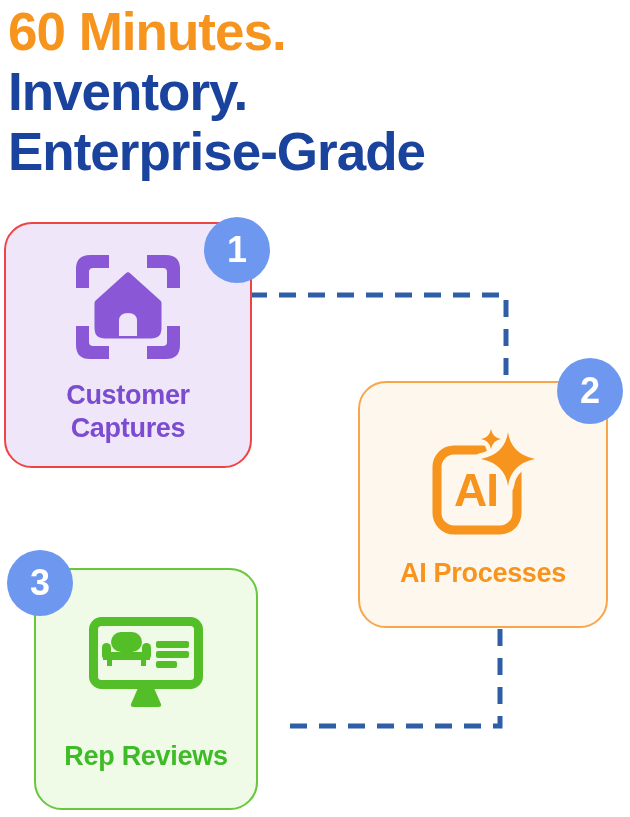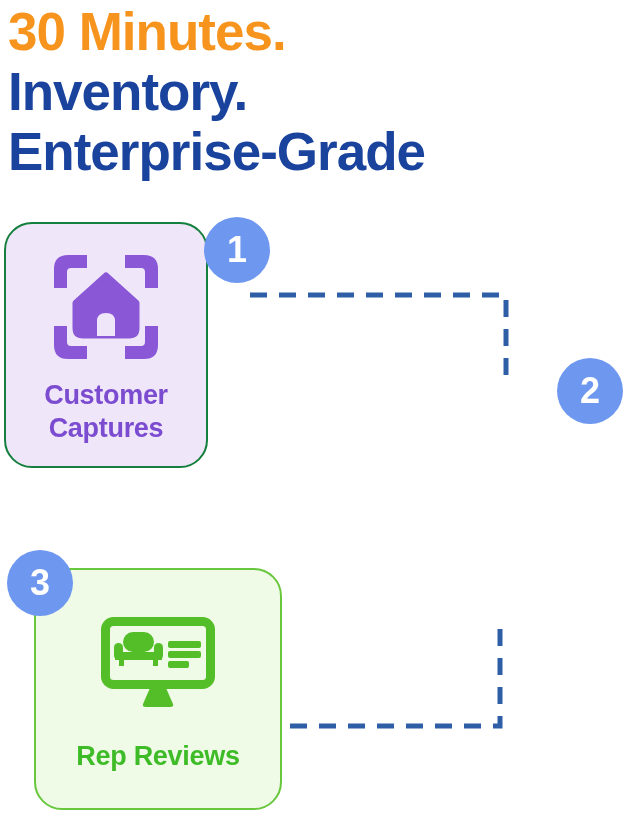--- a/index.html
+++ b/index.html
@@ -33,29 +33,29 @@
     pointer-events: none;
   }
 
   
   .card {
     position: absolute;
     border-radius: 28px;
     display: flex; flex-direction: column; align-items: center;
   }
   .card-1 {
-    left: 4px; top: 222px; width: 204px; height: 246px;
-    background: #EFE6FA; border: 2px solid #15803d;
+    left: 4px; top: 222px; width: 248px; height: 246px;
+    background: #EFE6FA; border: 2px solid #ef4444;
   }
   .card-2 {
     left: 358px; top: 381px; width: 250px; height: 247px;
     background: #FDF7ED; border: 2px solid #F9A54C;
   }
   .card-3 {
-    left: 34px; top: 568px; width: 248px; height: 242px;
+    left: 34px; top: 568px; width: 224px; height: 242px;
     background: #EFFAE7; border: 2px solid #68C73D;
   }
 
   .card-1 .icon-wrap { margin-top: 28px; }
   .card-2 .icon-wrap { margin-top: 44px; }
   .card-3 .icon-wrap { margin-top: 46px; }
 
   .card-label {
     font-weight: 700;
     font-size: 27px; line-height: 33px;
@@ -80,21 +80,21 @@
   .badge-1 { left: 204px; top: 217px; }
   .badge-2 { left: 557px; top: 358px; }
   .badge-3 { left: 7px;  top: 550px; }
 </style>
 </head>
 <body>
 
 <div class="canvas">
 
   <h1 class="title">
-    <span class="line accent">30 Minutes.</span>
+    <span class="line accent">60 Minutes.</span>
     <span class="line main">Inventory.</span>
     <span class="line main">Enterprise-Grade</span>
   </h1>
 
   <svg class="connectors" viewBox="0 0 630 817" aria-hidden="true">
     <path d="M250 295 H506 V379" fill="none" stroke="#2E5EA6" stroke-width="5" stroke-dasharray="17 12"></path>
     <path d="M500 629 V726 H284" fill="none" stroke="#2E5EA6" stroke-width="5" stroke-dasharray="17 12"></path>
   </svg>
 
   <div class="card card-1">
@@ -106,20 +106,35 @@
           <path d="M3 74 L16 74 L16 90 Q16 94 20 94 L36 94 L36 107 L17 107 Q3 107 3 93 Z"></path>
           <path d="M94 74 L107 74 L107 93 Q107 107 93 107 L74 107 L74 94 L90 94 Q94 94 94 90 Z"></path>
         </g>
         <path d="M55 24 L85 51 L85 76 Q85 83 78 83 L32 83 Q25 83 25 76 L25 51 Z" fill="#8A57D6" stroke="#8A57D6" stroke-width="7" stroke-linejoin="round"></path>
         <path d="M46 84 L46 69 Q46 61 55 61 Q64 61 64 69 L64 84 Z" fill="#EFE6FA"></path>
       </svg>
     </div>
     <div class="card-label">Customer Captures</div>
   </div>
 
+  <div class="card card-2">
+    <div class="icon-wrap">
+      <svg width="110" height="110" viewBox="0 0 110 110">
+        <rect x="9" y="23" width="80" height="80" rx="17" fill="none" stroke="#F7941D" stroke-width="9"></rect>
+
+        <path d="M80 5 Q83 27 107 32 Q83 37 80 59 Q77 37 53 32 Q77 27 80 5 Z" fill="#FDF7ED" stroke="#FDF7ED" stroke-width="12" stroke-linejoin="round"></path>
+        <path d="M63 2 Q64.5 10.5 73 12 Q64.5 13.5 63 22 Q61.5 13.5 53 12 Q61.5 10.5 63 2 Z" fill="#FDF7ED" stroke="#FDF7ED" stroke-width="9" stroke-linejoin="round"></path>
+
+        <path d="M80 5 Q83 27 107 32 Q83 37 80 59 Q77 37 53 32 Q77 27 80 5 Z" fill="#F7941D"></path>
+        <path d="M63 2 Q64.5 10.5 73 12 Q64.5 13.5 63 22 Q61.5 13.5 53 12 Q61.5 10.5 63 2 Z" fill="#F7941D"></path>
+        <text x="48" y="79" text-anchor="middle" font-family="Liberation Sans, sans-serif" font-size="46" font-weight="bold" fill="#F7941D" letter-spacing="-1">AI</text>
+      </svg>
+    </div>
+    <div class="card-label">AI Processes</div>
+  </div>
 
   <div class="card card-3">
     <div class="icon-wrap">
       <svg width="116" height="96" viewBox="0 0 116 96">
         <g fill="#53BE27">
           <rect x="5.5" y="5.5" width="105" height="63" rx="8" fill="none" stroke="#53BE27" stroke-width="9"></rect>
 
           <rect x="23" y="16" width="31" height="20" rx="10"></rect>
           <rect x="14" y="27" width="9" height="17" rx="4.5"></rect>
           <rect x="54" y="27" width="9" height="17" rx="4.5"></rect>

